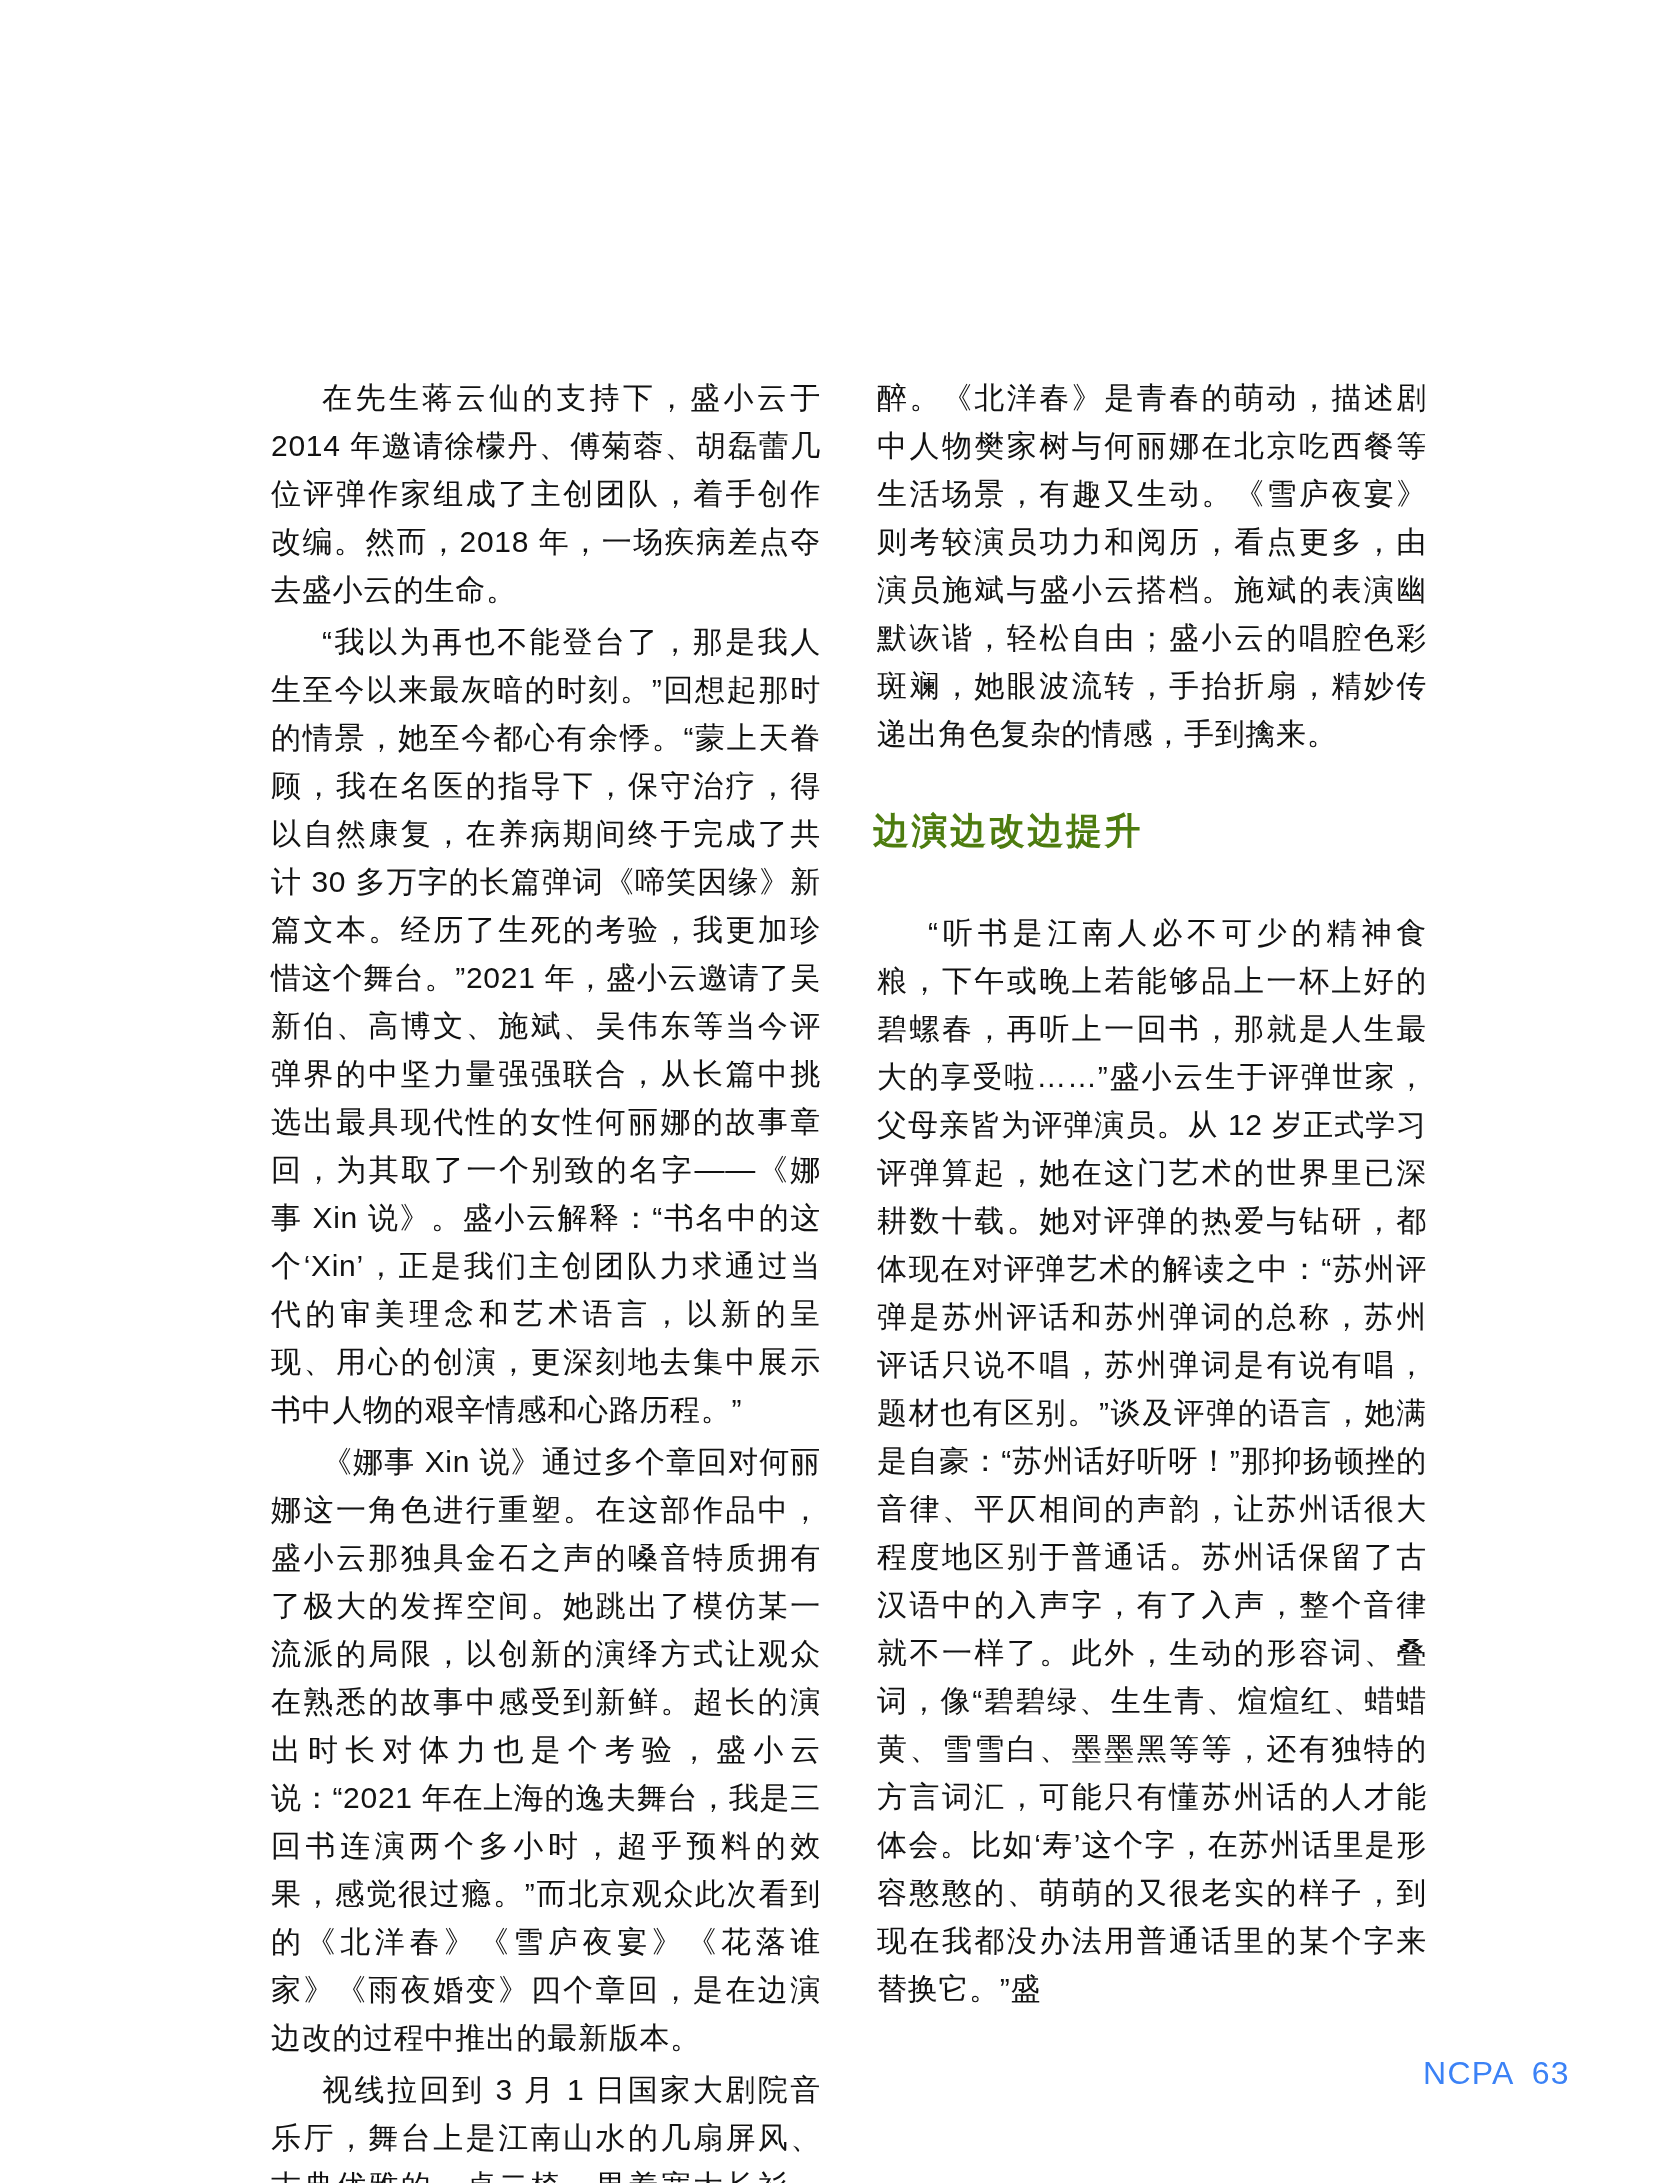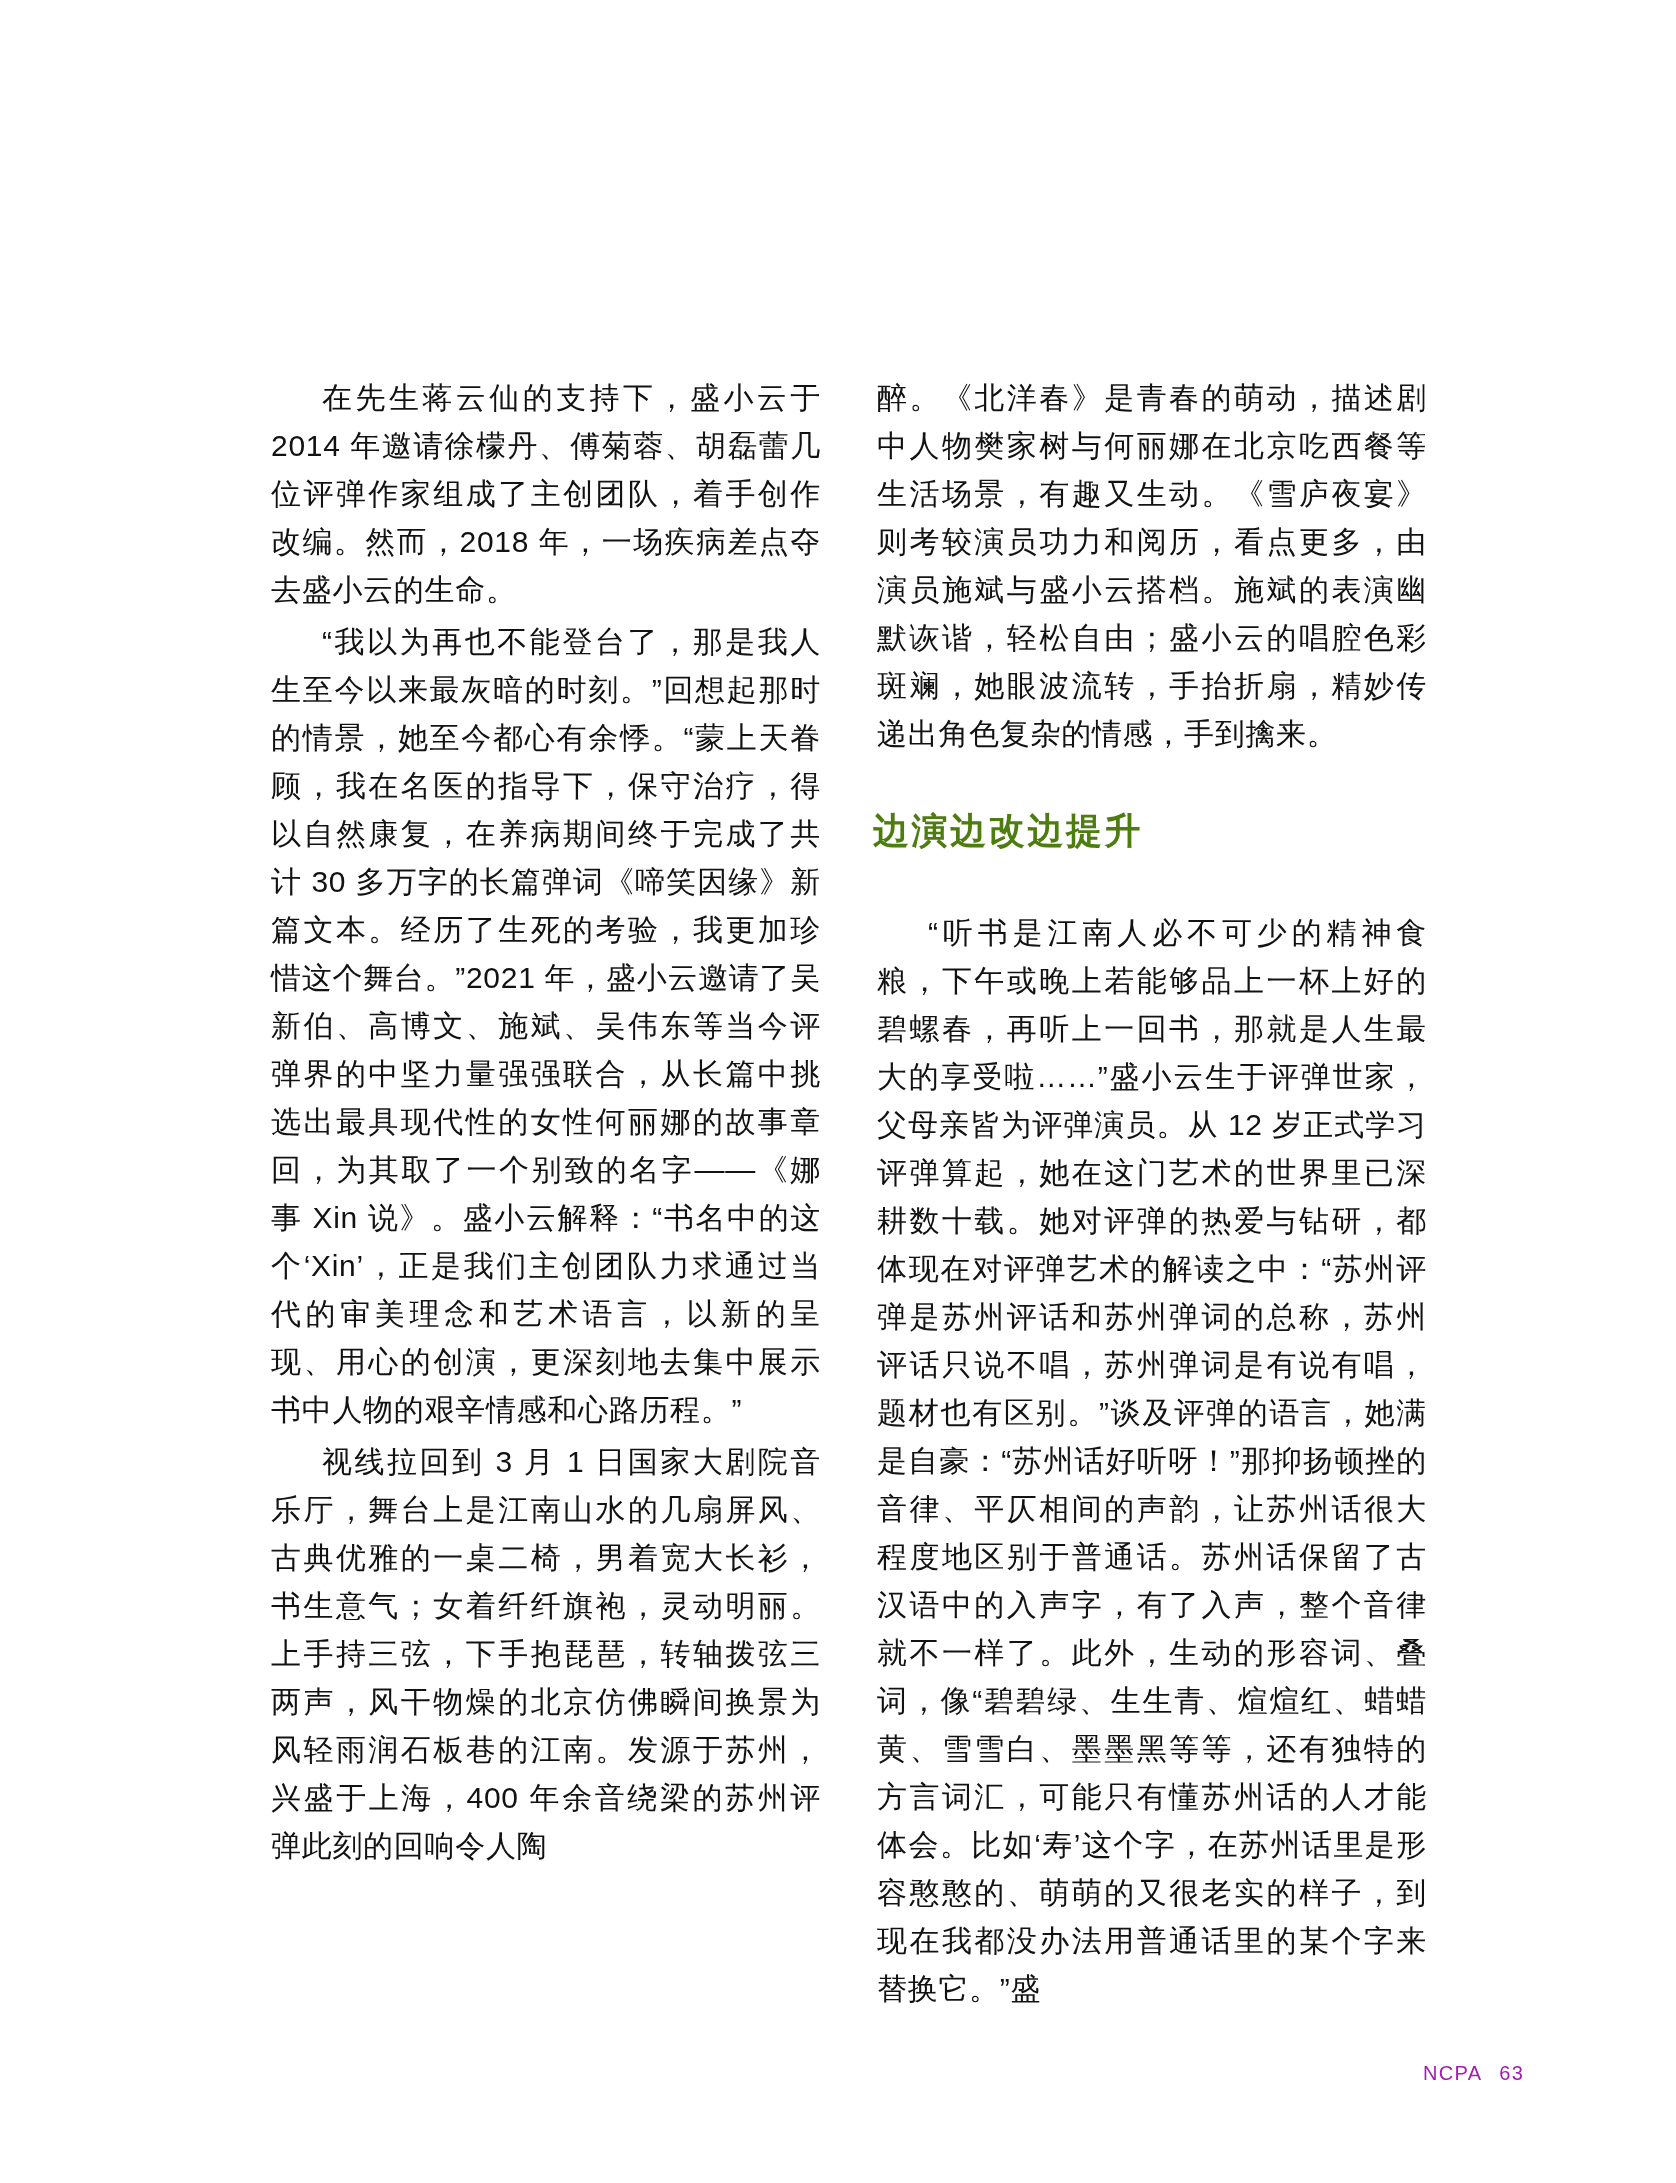--- a/index.html
+++ b/index.html
@@ -40,37 +40,38 @@
     line-height: 40px;
     letter-spacing: 2.6px;
     margin: 53px 0 58px 0;
     text-indent: 0;
     color: #4d7c0f;
   }
   .page-footer {
     position: absolute;
     top: 2057px;
     left: 1423px;
-    font-size: 20px;
+    font-size: 32px;
     line-height: 33px;
     letter-spacing: 1.3px;
-    color: #a21caf;
+    color: #3b82f6;
     white-space: nowrap;
   }
   .page-footer .journal { margin-right: 17px; }
 </style>
 </head>
 <body>
 
 <div class="page">
 
   <div class="column col-left">
     <div>
         <p>在先生蒋云仙的支持下，盛小云于 2014 年邀请徐檬丹、傅菊蓉、胡磊蕾几位评弹作家组成了主创团队，着手创作改编。然而，2018 年，一场疾病差点夺去盛小云的生命。</p>
         <p>“我以为再也不能登台了，那是我人生至今以来最灰暗的时刻。”回想起那时的情景，她至今都心有余悸。“蒙上天眷顾，我在名医的指导下，保守治疗，得以自然康复，在养病期间终于完成了共计 30 多万字的长篇弹词《啼笑因缘》新篇文本。经历了生死的考验，我更加珍惜这个舞台。”2021 年，盛小云邀请了吴新伯、高博文、施斌、吴伟东等当今评弹界的中坚力量强强联合，从长篇中挑选出最具现代性的女性何丽娜的故事章回，为其取了一个别致的名字——《娜事 Xin 说》。盛小云解释：“书名中的这个‘Xin’，正是我们主创团队力求通过当代的审美理念和艺术语言，以新的呈现、用心的创演，更深刻地去集中展示书中人物的艰辛情感和心路历程。”</p>
+        <p>《娜事 Xin 说》通过多个章回对何丽娜这一角色进行重塑。在这部作品中，盛小云那独具金石之声的嗓音特质拥有了极大的发挥空间。她跳出了模仿某一流派的局限，以创新的演绎方式让观众在熟悉的故事中感受到新鲜。超长的演出时长对体力也是个考验，盛小云说：“2021 年在上海的逸夫舞台，我是三回书连演两个多小时，超乎预料的效果，感觉很过瘾。”而北京观众此次看到的《北洋春》《雪庐夜宴》《花落谁家》《雨夜婚变》四个章回，是在边演边改的过程中推出的最新版本。</p>
         <p>视线拉回到 3 月 1 日国家大剧院音乐厅，舞台上是江南山水的几扇屏风、古典优雅的一桌二椅，男着宽大长衫，书生意气；女着纤纤旗袍，灵动明丽。上手持三弦，下手抱琵琶，转轴拨弦三两声，风干物燥的北京仿佛瞬间换景为风轻雨润石板巷的江南。发源于苏州，兴盛于上海，400 年余音绕梁的苏州评弹此刻的回响令人陶</p>
       </div>
   </div>
 
   <div class="column col-right">
     <p class="no-indent">醉。《北洋春》是青春的萌动，描述剧中人物樊家树与何丽娜在北京吃西餐等生活场景，有趣又生动。《雪庐夜宴》则考较演员功力和阅历，看点更多，由演员施斌与盛小云搭档。施斌的表演幽默诙谐，轻松自由；盛小云的唱腔色彩斑斓，她眼波流转，手抬折扇，精妙传递出角色复杂的情感，手到擒来。</p>
     <h2 class="section-heading">边演边改边提升</h2>
     <div>
         <p>“听书是江南人必不可少的精神食粮，下午或晚上若能够品上一杯上好的碧螺春，再听上一回书，那就是人生最大的享受啦……”盛小云生于评弹世家，父母亲皆为评弹演员。从 12 岁正式学习评弹算起，她在这门艺术的世界里已深耕数十载。她对评弹的热爱与钻研，都体现在对评弹艺术的解读之中：“苏州评弹是苏州评话和苏州弹词的总称，苏州评话只说不唱，苏州弹词是有说有唱，题材也有区别。”谈及评弹的语言，她满是自豪：“苏州话好听呀！”那抑扬顿挫的音律、平仄相间的声韵，让苏州话很大程度地区别于普通话。苏州话保留了古汉语中的入声字，有了入声，整个音律就不一样了。此外，生动的形容词、叠词，像“碧碧绿、生生青、煊煊红、蜡蜡黄、雪雪白、墨墨黑等等，还有独特的方言词汇，可能只有懂苏州话的人才能体会。比如‘寿’这个字，在苏州话里是形容憨憨的、萌萌的又很老实的样子，到现在我都没办法用普通话里的某个字来替换它。”盛</p>
       </div>

